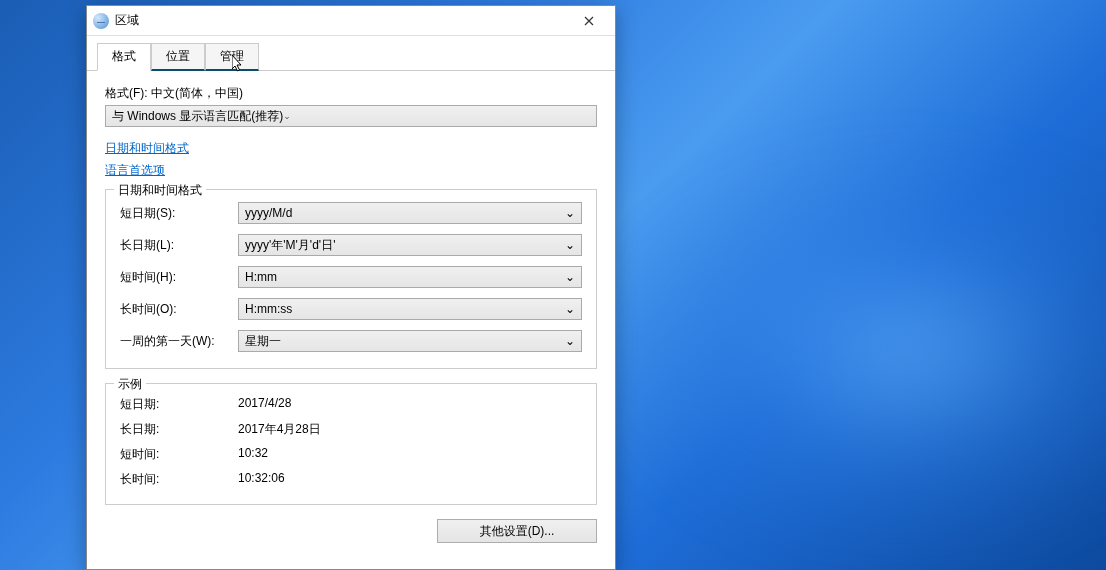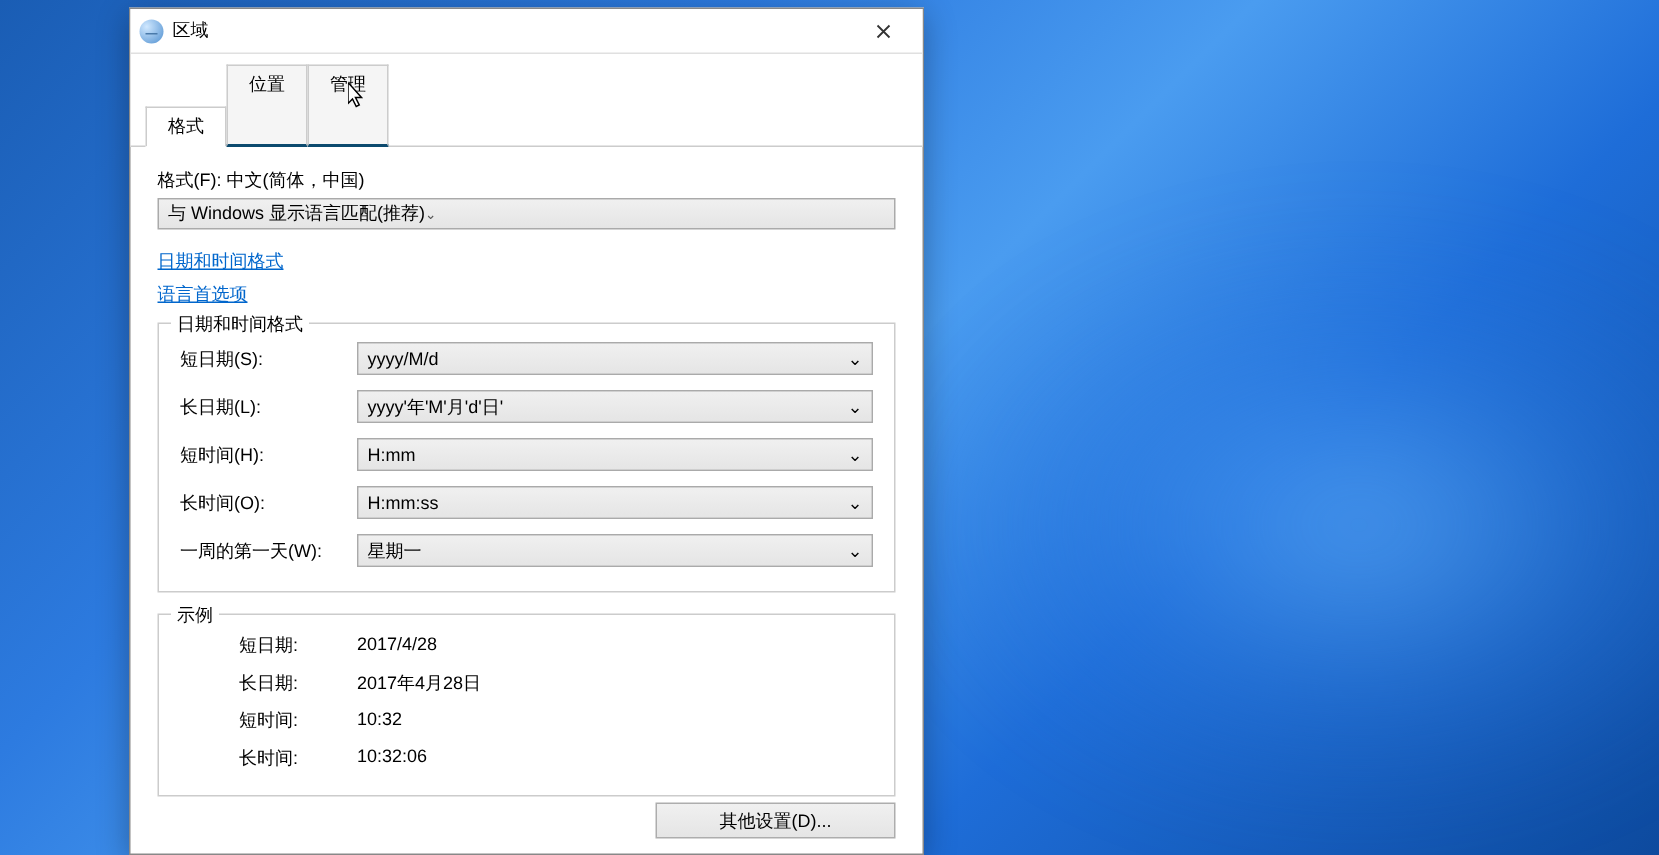--- a/index.html
+++ b/index.html
@@ -85,21 +85,20 @@
       border-bottom: none;
       background: #fff;
       font-size: 12px;
       cursor: pointer;
       position: relative;
       top: 1px;
     }
     .tab.active {
       background: #fff;
       border-bottom: 1px solid #fff;
-      margin-top: 28px;
     }
     .tab.inactive {
       background: #f5f5f5;
       border-bottom: 2px solid #0c4a6e;
     }
     .cursor-inside {
       position: relative;
     }
     .cursor-inside::after {
       content: "";
@@ -176,21 +175,20 @@
       padding: 0 6px;
       font-size: 12px;
       display: flex;
       align-items: center;
       justify-content: space-between;
       cursor: pointer;
     }
     .example-row {
       display: flex;
       margin-bottom: 8px;
-      text-align: center;
     }
     .example-label { width: 118px; font-size: 12px; }
     .example-value { font-size: 12px; }
     .bottom-actions {
       display: flex;
       justify-content: flex-end;
       padding-right: 0;
     }
     .btn {
       width: 160px;
@@ -280,21 +278,21 @@
 
       <div class="row">
         <div class="row-label">一周的第一天(W):</div>
         <div class="row-select">
           <span>星期一</span>
           <span class="chev">⌄</span>
         </div>
       </div>
     </div>
 
-    <div class="fieldset" style="margin-bottom:4px;">
+    <div class="fieldset" style="margin-bottom:14px;">
       <div class="fieldset-legend">示例</div>
       <div class="example-row">
         <div class="example-label">短日期:</div>
         <div class="example-value">2017/4/28</div>
       </div>
       <div class="example-row">
         <div class="example-label">长日期:</div>
         <div class="example-value">2017年4月28日</div>
       </div>
       <div class="example-row">

